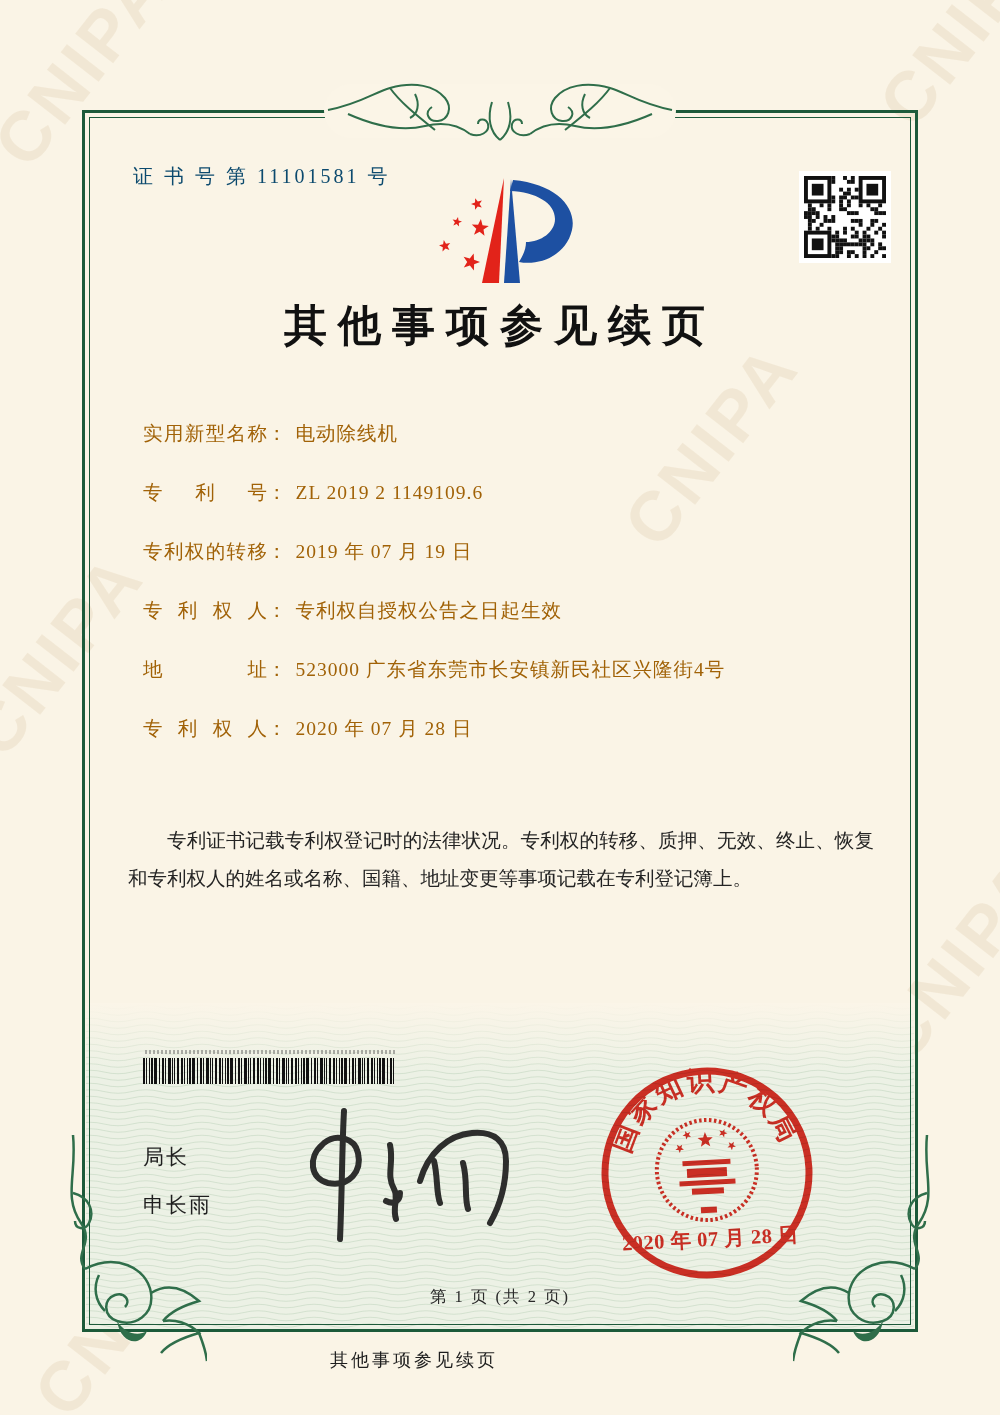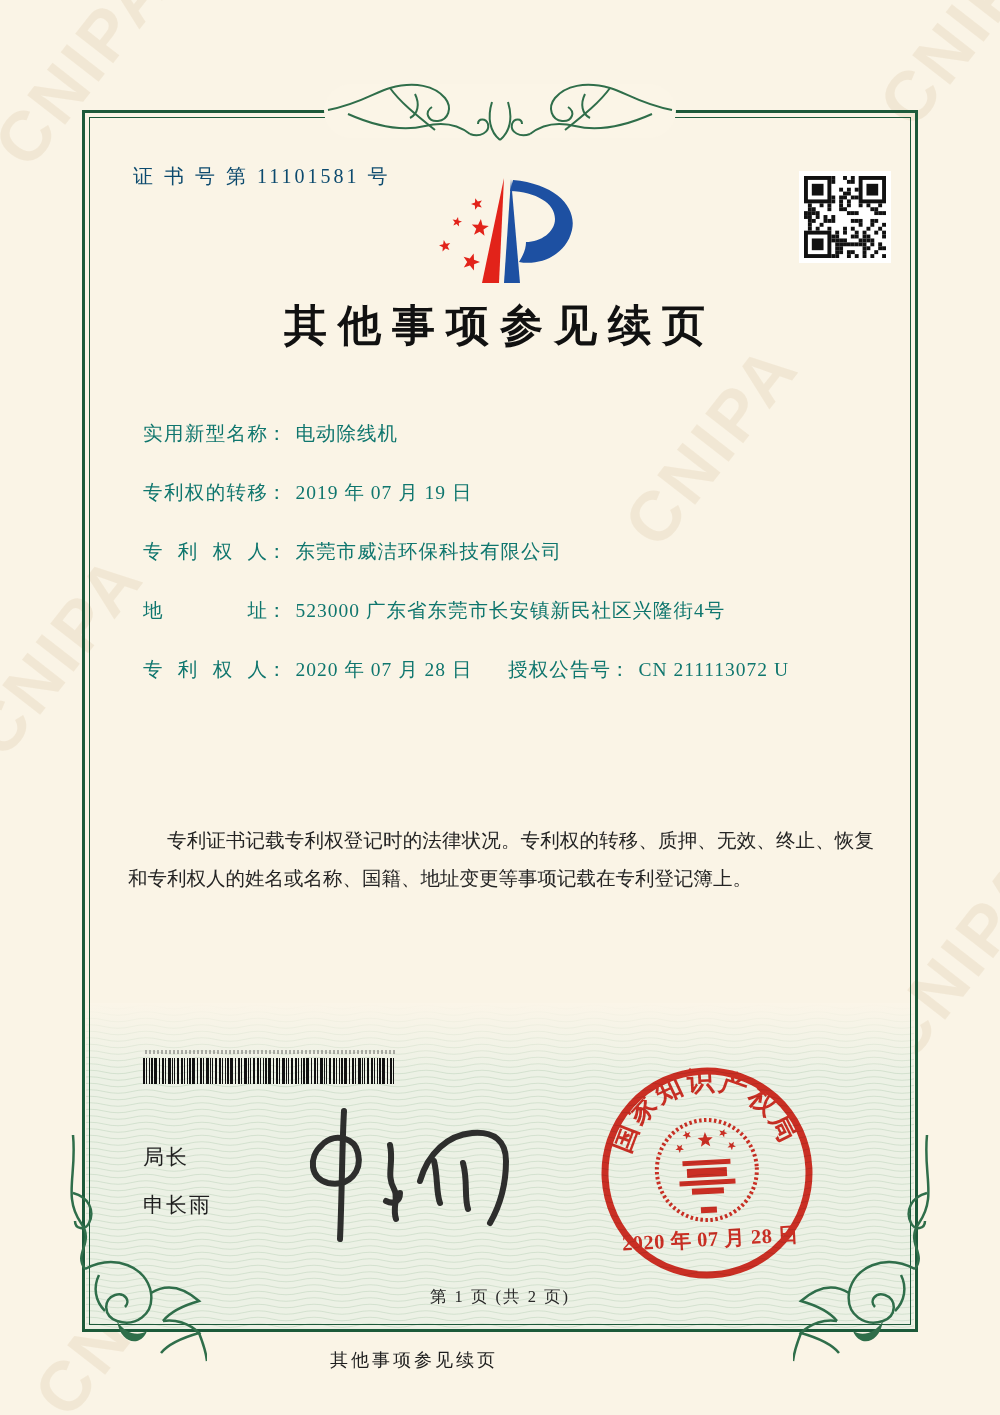--- a/index.html
+++ b/index.html
@@ -48,21 +48,21 @@
 
   .logo { position:absolute; left:425px; top:166px; width:156px; height:126px; z-index:2; }
   .qr   { position:absolute; left:799px; top:171px; width:92px; height:92px; background:#fff; padding:5px; z-index:2; }
 
   .title {
     position:absolute; left:82px; top:297px; width:836px; z-index:2;
     text-align:center; font-size:43px; font-weight:bold;
     letter-spacing:11px; color:#111;
   }
 
-  .fields { position:absolute; left:143px; top:420px; width:740px; z-index:2; font-size:19.5px; color:#0f766e; }
+  .fields { position:absolute; left:143px; top:420px; width:740px; z-index:2; font-size:19.5px; color:#a16207; }
   .frow { height:59px; white-space:nowrap; position:relative; }
   .flabel {
     display:inline-block; width:124px; text-align:justify; text-align-last:justify;
     vertical-align:top;
   }
   .fcolon { display:inline-block; }
   .fvalue { display:inline-block; margin-left:9px; letter-spacing:1px; }
   .grant-right { position:absolute; left:365px; top:0; }
   .grant-right .flabel { width:102px; }
 
@@ -324,34 +324,34 @@
     </svg>
 </div>
 
 <div class="title">其他事项参见续页</div>
 
 <div class="fields">
   <div class="frow">
     <span class="flabel">实用新型名称</span><span class="fcolon">：</span><span class="fvalue">电动除线机</span>
   </div>
   <div class="frow">
+    <span class="flabel">专利号</span><span class="fcolon">：</span><span class="fvalue">ZL 2019 2 1149109.6</span>
+  </div>
+  <div class="frow">
     <span class="flabel">专利权的转移</span><span class="fcolon">：</span><span class="fvalue">2019 年 07 月 19 日</span>
   </div>
   <div class="frow">
-    <span class="flabel">专利权人</span><span class="fcolon">：</span><span class="fvalue">东莞市威洁环保科技有限公司</span>
+    <span class="flabel">专利权人</span><span class="fcolon">：</span><span class="fvalue">专利权自授权公告之日起生效</span>
   </div>
   <div class="frow">
     <span class="flabel">地址</span><span class="fcolon">：</span><span class="fvalue">523000 广东省东莞市长安镇新民社区兴隆街4号</span>
   </div>
   <div class="frow">
     <span>
       <span class="flabel">专利权人</span><span class="fcolon">：</span><span class="fvalue">2020 年 07 月 28 日</span>
-    </span>
-    <span class="grant-right">
-      <span class="flabel">授权公告号</span><span class="fcolon">：</span><span class="fvalue">CN 211113072 U</span>
     </span>
   </div>
 </div>
 
 <div class="paras">
   <p>专利证书记载专利权登记时的法律状况。专利权的转移、质押、无效、终止、恢复和专利权人的姓名或名称、国籍、地址变更等事项记载在专利登记簿上。</p>
 </div>
 
 <div class="microtext"></div>
 <div class="barcode" id="barcode"><i style="width: 2px; margin-right: 1px;"></i><i style="width: 1px; margin-right: 2px;"></i><i style="width: 1px; margin-right: 1px;"></i><i style="width: 2px; margin-right: 1px;"></i><i style="width: 3px; margin-right: 2px;"></i><i style="width: 1px; margin-right: 2px;"></i><i style="width: 2px; margin-right: 1px;"></i><i style="width: 1px; margin-right: 2px;"></i><i style="width: 3px; margin-right: 1px;"></i><i style="width: 1px; margin-right: 1px;"></i><i style="width: 1px; margin-right: 2px;"></i><i style="width: 2px; margin-right: 2px;"></i><i style="width: 2px; margin-right: 1px;"></i><i style="width: 1px; margin-right: 2px;"></i><i style="width: 1px; margin-right: 1px;"></i><i style="width: 2px; margin-right: 1px;"></i><i style="width: 3px; margin-right: 2px;"></i><i style="width: 1px; margin-right: 2px;"></i><i style="width: 2px; margin-right: 1px;"></i><i style="width: 1px; margin-right: 2px;"></i><i style="width: 3px; margin-right: 1px;"></i><i style="width: 1px; margin-right: 1px;"></i><i style="width: 1px; margin-right: 2px;"></i><i style="width: 2px; margin-right: 2px;"></i><i style="width: 2px; margin-right: 1px;"></i><i style="width: 1px; margin-right: 2px;"></i><i style="width: 1px; margin-right: 1px;"></i><i style="width: 2px; margin-right: 1px;"></i><i style="width: 3px; margin-right: 2px;"></i><i style="width: 1px; margin-right: 2px;"></i><i style="width: 2px; margin-right: 1px;"></i><i style="width: 1px; margin-right: 2px;"></i><i style="width: 3px; margin-right: 1px;"></i><i style="width: 1px; margin-right: 1px;"></i><i style="width: 1px; margin-right: 2px;"></i><i style="width: 2px; margin-right: 2px;"></i><i style="width: 2px; margin-right: 1px;"></i><i style="width: 1px; margin-right: 2px;"></i><i style="width: 1px; margin-right: 1px;"></i><i style="width: 2px; margin-right: 1px;"></i><i style="width: 3px; margin-right: 2px;"></i><i style="width: 1px; margin-right: 2px;"></i><i style="width: 2px; margin-right: 1px;"></i><i style="width: 1px; margin-right: 2px;"></i><i style="width: 3px; margin-right: 1px;"></i><i style="width: 1px; margin-right: 1px;"></i><i style="width: 1px; margin-right: 2px;"></i><i style="width: 2px; margin-right: 2px;"></i><i style="width: 2px; margin-right: 1px;"></i><i style="width: 1px; margin-right: 2px;"></i><i style="width: 1px; margin-right: 1px;"></i><i style="width: 2px; margin-right: 1px;"></i><i style="width: 3px; margin-right: 2px;"></i><i style="width: 1px; margin-right: 2px;"></i><i style="width: 2px; margin-right: 1px;"></i><i style="width: 1px; margin-right: 2px;"></i><i style="width: 3px; margin-right: 1px;"></i><i style="width: 1px; margin-right: 1px;"></i><i style="width: 1px; margin-right: 2px;"></i><i style="width: 2px; margin-right: 2px;"></i><i style="width: 2px; margin-right: 1px;"></i><i style="width: 1px; margin-right: 2px;"></i><i style="width: 1px; margin-right: 1px;"></i><i style="width: 2px; margin-right: 1px;"></i><i style="width: 3px; margin-right: 2px;"></i><i style="width: 1px; margin-right: 2px;"></i><i style="width: 2px; margin-right: 1px;"></i><i style="width: 1px; margin-right: 2px;"></i><i style="width: 3px; margin-right: 1px;"></i><i style="width: 1px; margin-right: 1px;"></i><i style="width: 1px; margin-right: 2px;"></i><i style="width: 2px; margin-right: 2px;"></i><i style="width: 2px; margin-right: 1px;"></i><i style="width: 1px; margin-right: 2px;"></i><i style="width: 1px; margin-right: 1px;"></i><i style="width: 2px; margin-right: 1px;"></i><i style="width: 3px; margin-right: 2px;"></i><i style="width: 1px; margin-right: 2px;"></i><i style="width: 2px; margin-right: 1px;"></i><i style="width: 1px; margin-right: 2px;"></i></div>

